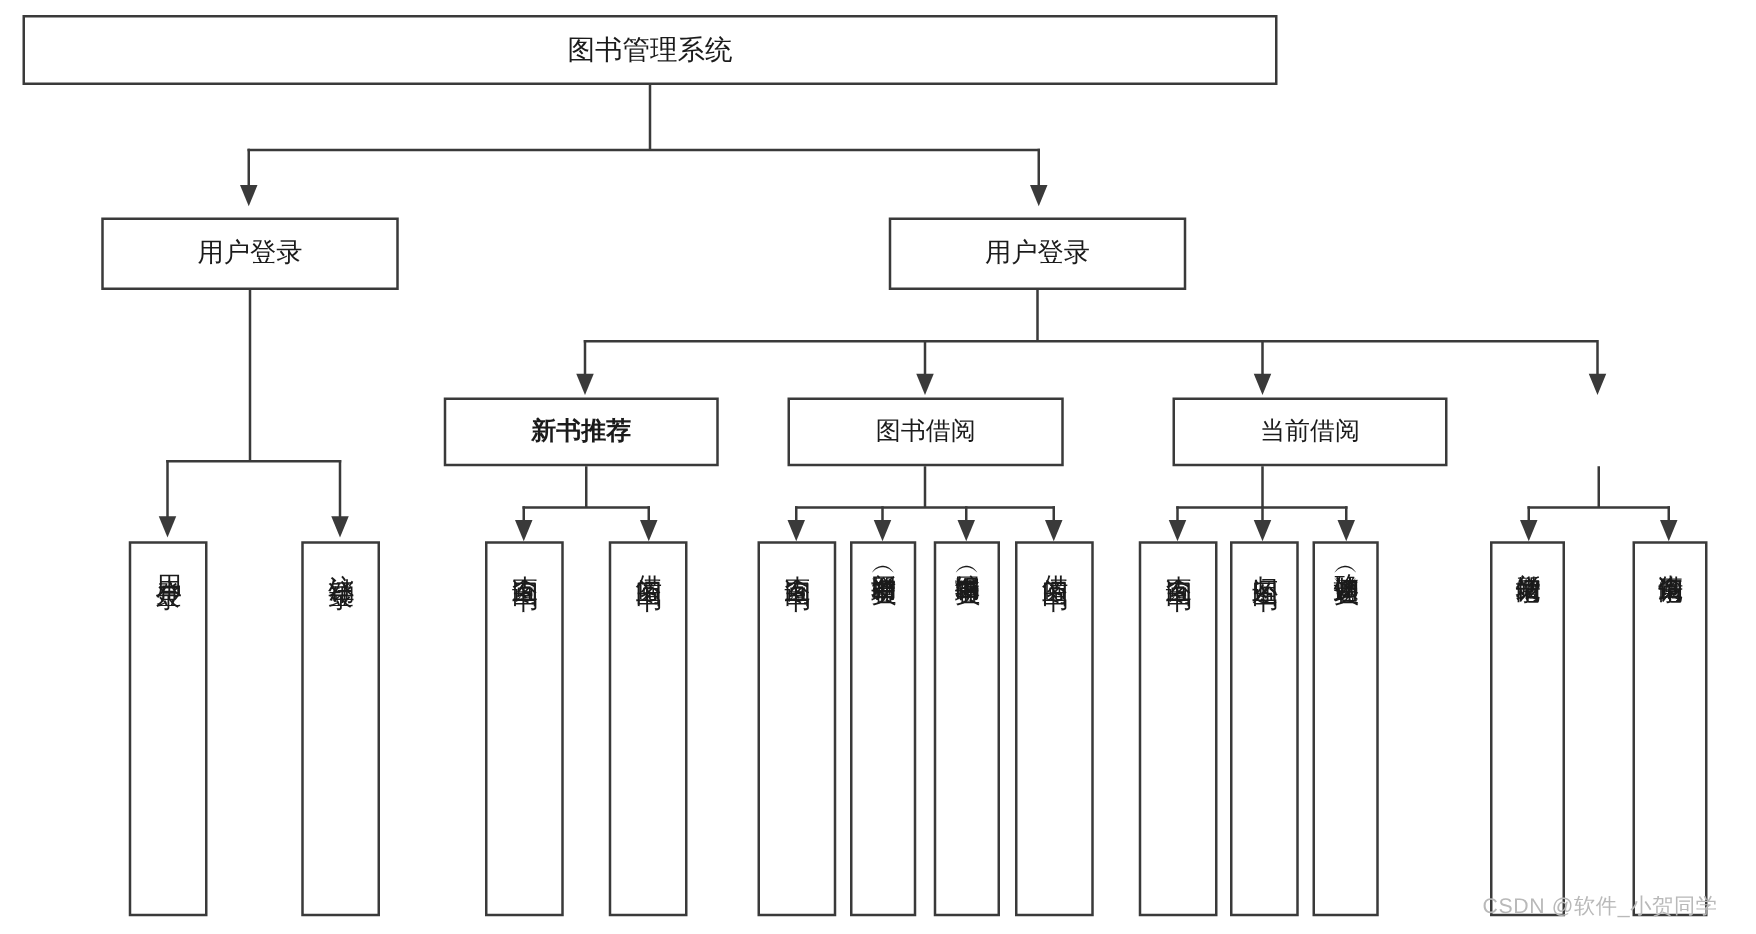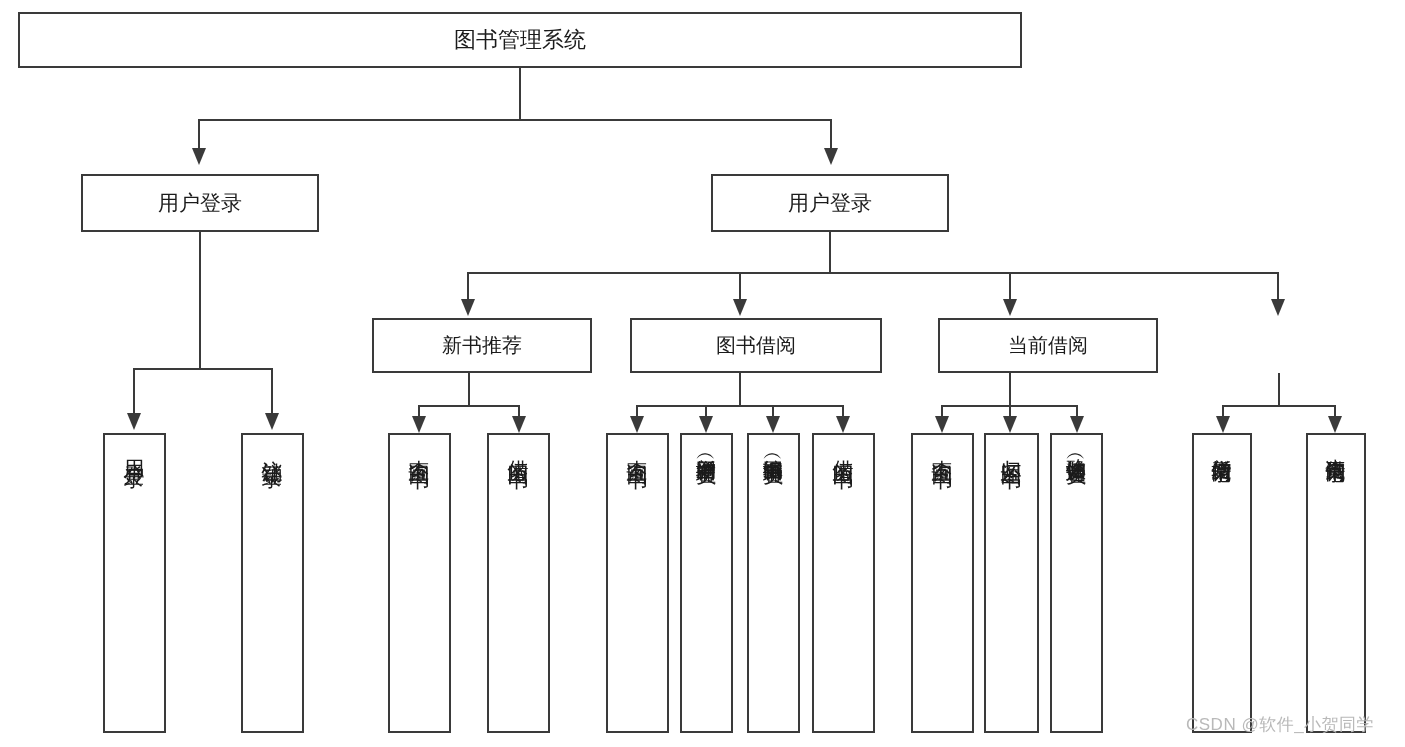--- a/index.html
+++ b/index.html
@@ -128,24 +128,24 @@
 
   <div class="vline" style="left:739px; top:272px; width:2px; height:30px;"></div>
   <div class="arrow" style="left:733px; top:299px;"></div>
 
   <div class="vline" style="left:1009px; top:272px; width:2px; height:30px;"></div>
   <div class="arrow" style="left:1003px; top:299px;"></div>
 
   <div class="vline" style="left:1277px; top:272px; width:2px; height:30px;"></div>
   <div class="arrow" style="left:1271px; top:299px;"></div>
 
-  <div class="node h2" style="left:372px; top:318px; width:220px; height:55px;">
+  <div class="node h2" style="left:355px; top:318px; width:220px; height:55px;font-weight:bold;">
     <span class="label">新书推荐</span>
   </div>
-  <div class="node h2" style="left:630px; top:318px; width:252px; height:55px;">
+  <div class="node h2" style="left:630px; top:318px; width:221px; height:55px;">
     <span class="label">图书借阅</span>
   </div>
   <div class="node h2" style="left:938px; top:318px; width:220px; height:55px;">
     <span class="label">当前借阅</span>
   </div>
 
   <div class="vline" style="left:468px; top:373px; width:2px; height:33px;"></div>
   <div class="hline" style="left:418px; top:405px; width:102px; height:2px;"></div>
   <div class="vline" style="left:418px; top:405px; width:2px; height:14px;"></div>
   <div class="arrow" style="left:412px; top:416px;"></div>

